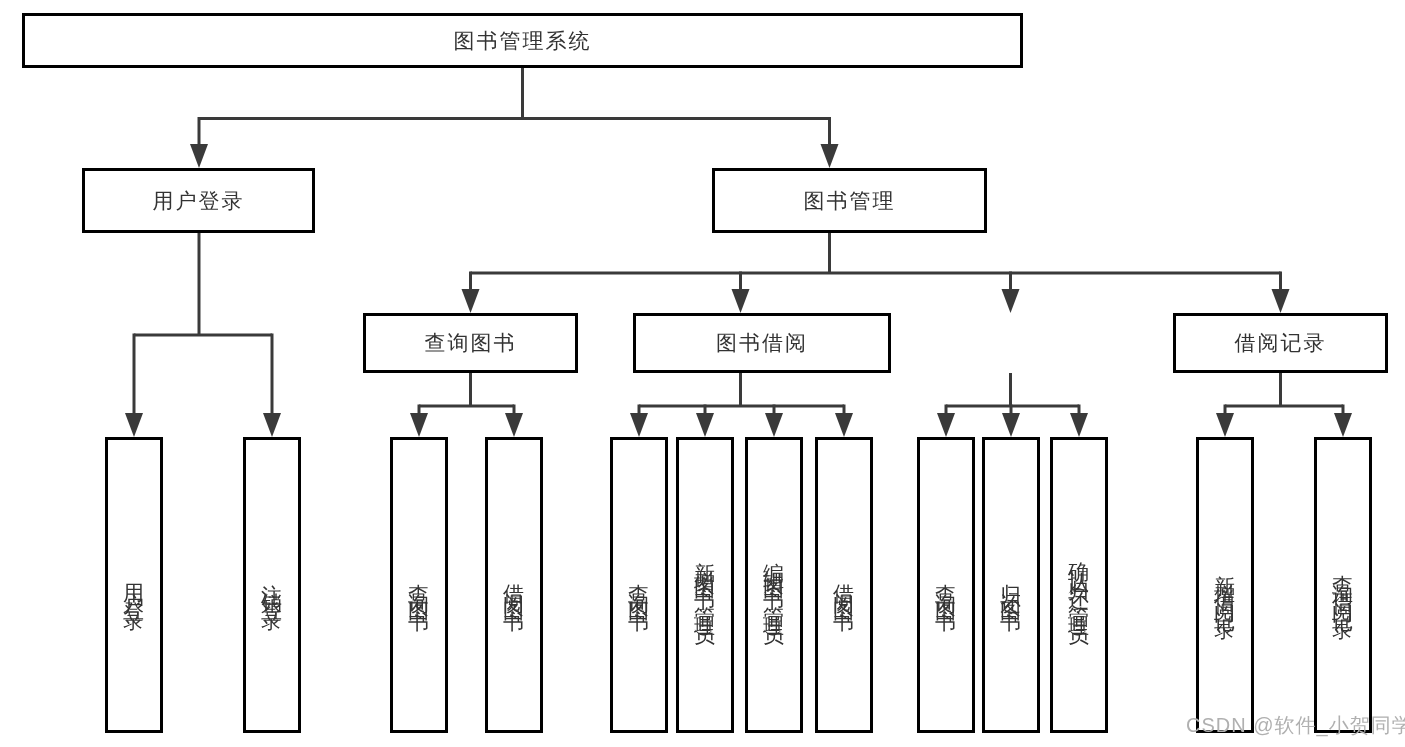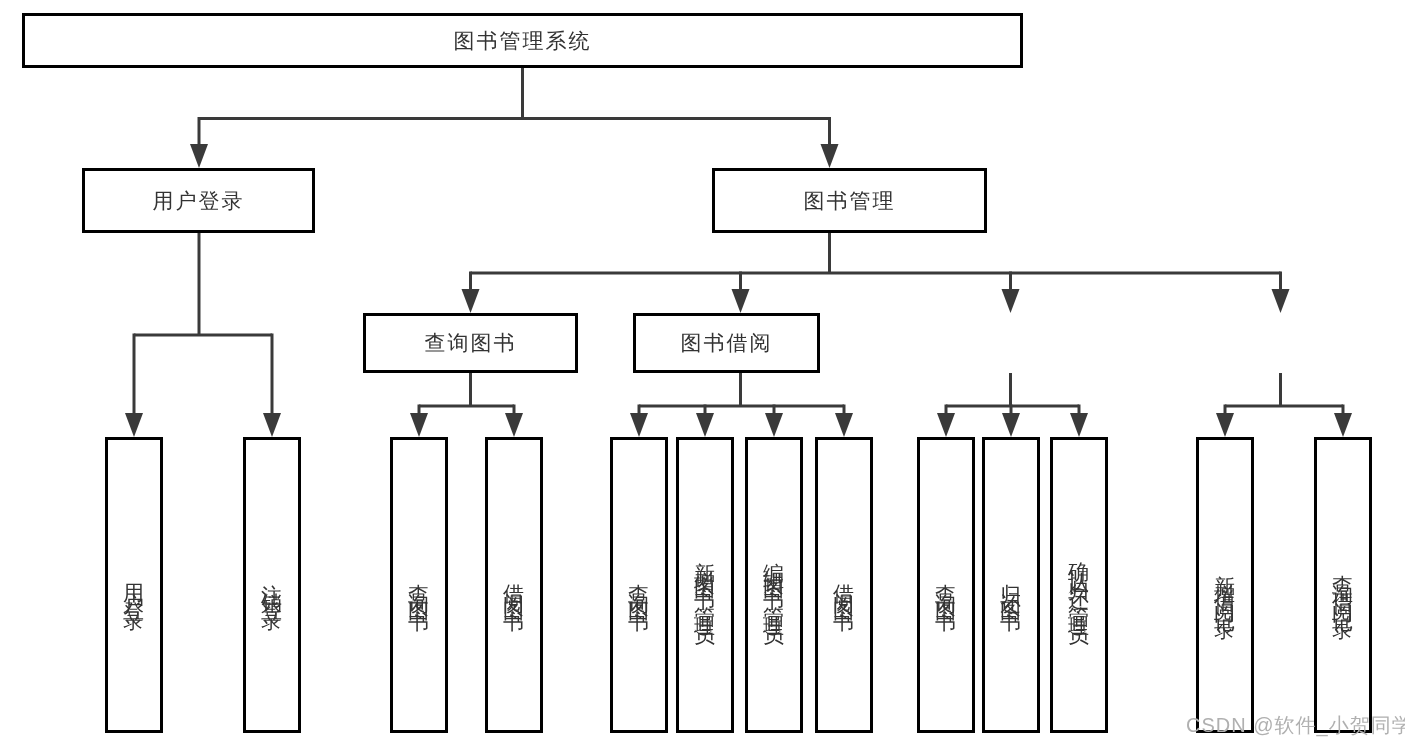--- a/index.html
+++ b/index.html
@@ -129,21 +129,22 @@
       <polygon class="arrowhead" points="1334,413 1352,413 1343,437"></polygon>
     </g>
   </svg>
 
   <div class="node" style="left:22px; top:13px; width:1001px; height:55px;">图书管理系统</div>
 
   <div class="node" style="left:82px; top:168px; width:233px; height:65px;">用户登录</div>
   <div class="node" style="left:712px; top:168px; width:275px; height:65px;">图书管理</div>
 
   <div class="node" style="left:363px; top:313px; width:215px; height:60px;">查询图书</div>
-  <div class="node" style="left:633px; top:313px; width:187px; height:60px;">图书借阅</div>
+  <div class="node" style="left:633px; top:313px; width:258px; height:60px;">图书借阅</div>
+  <div class="node" style="left:1173px; top:313px; width:215px; height:60px;">借阅记录</div>
 
   <div class="node leaf" style="left:105px; top:437px; width:58px; height:296px;">用户登录</div>
   <div class="node leaf" style="left:243px; top:437px; width:58px; height:296px;">注销登录</div>
 
   <div class="node leaf" style="left:390px; top:437px; width:58px; height:296px;">查询图书</div>
   <div class="node leaf" style="left:485px; top:437px; width:58px; height:296px;">借阅图书</div>
 
   <div class="node leaf" style="left:610px; top:437px; width:58px; height:296px;">查询图书</div>
   <div class="node leaf" style="left:676px; top:437px; width:58px; height:296px;">新增图书（管理员）</div>
   <div class="node leaf" style="left:745px; top:437px; width:58px; height:296px;">编辑图书（管理员）</div>

